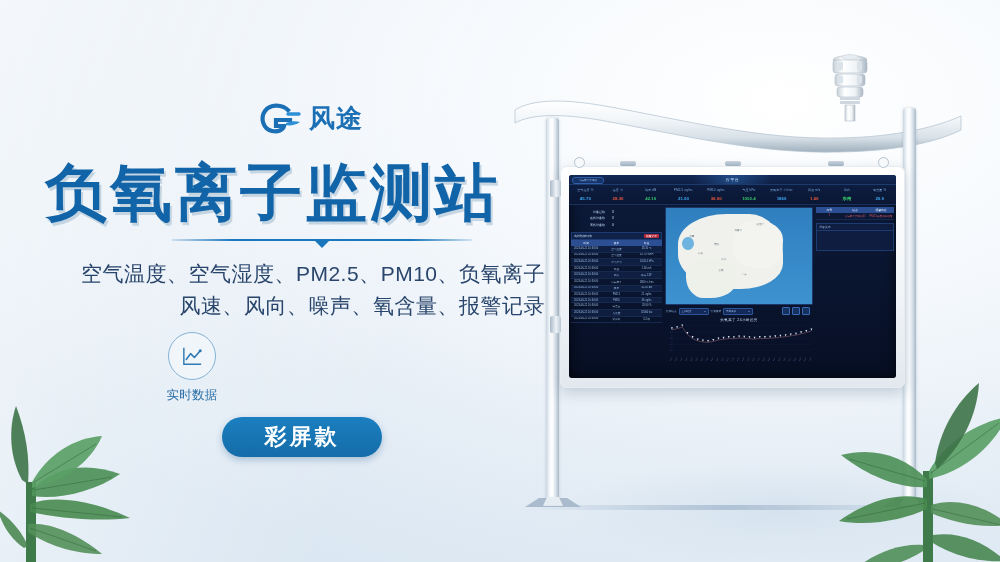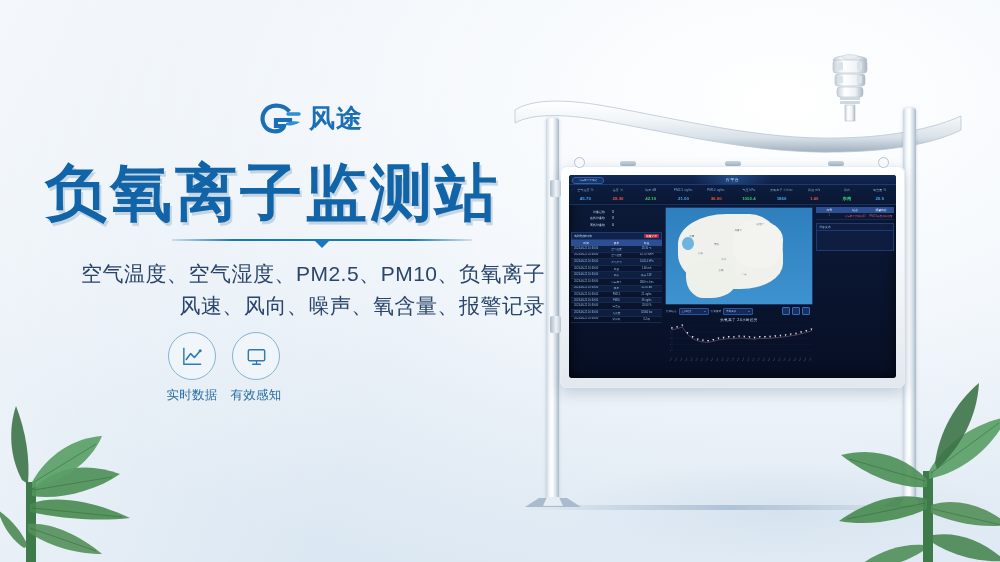--- a/index.html
+++ b/index.html
@@ -225,34 +225,25 @@
           <svg viewBox="0 0 26 26" width="25" height="25">
             <path d="M4 4 L4 21 L22 21" fill="none" stroke="#2f7ab4" stroke-width="1.5"></path>
             <polyline points="6.5,16 11,10 15,14 21,7" fill="none" stroke="#2f7ab4" stroke-width="1.7" stroke-linecap="round" stroke-linejoin="round"></polyline>
             <circle cx="21" cy="7" r="1.6" fill="#2f7ab4"></circle>
           </svg>
         </div>
         <div class="lbl">实时数据</div>
       </div>
 
 
-      <div class="feat">
-        <div class="circ">
-          <svg viewBox="0 0 26 26" width="25" height="25">
-            <rect x="4.5" y="6" width="17" height="11.5" rx="1.4" fill="none" stroke="#2f7ab4" stroke-width="1.5"></rect>
-            <path d="M9 21 L17 21" stroke="#2f7ab4" stroke-width="1.5" stroke-linecap="round"></path>
-            <path d="M13 17.5 L13 21" stroke="#2f7ab4" stroke-width="1.3"></path>
-          </svg>
-        </div>
-        <div class="lbl">有效感知</div>
-      </div>
 
 
     </div>
 
+    <div class="badge">彩屏款</div>
   </div>
 
   <div class="station">
 
     <span class="canopy">
       <svg viewBox="0 0 460 62" width="460" height="62" preserveAspectRatio="none">
         <defs>
           <linearGradient id="cg" x1="0" y1="0" x2="0" y2="1">
             <stop offset="0%" stop-color="#ffffff"></stop>
             <stop offset="35%" stop-color="#f2f6f9"></stop>

